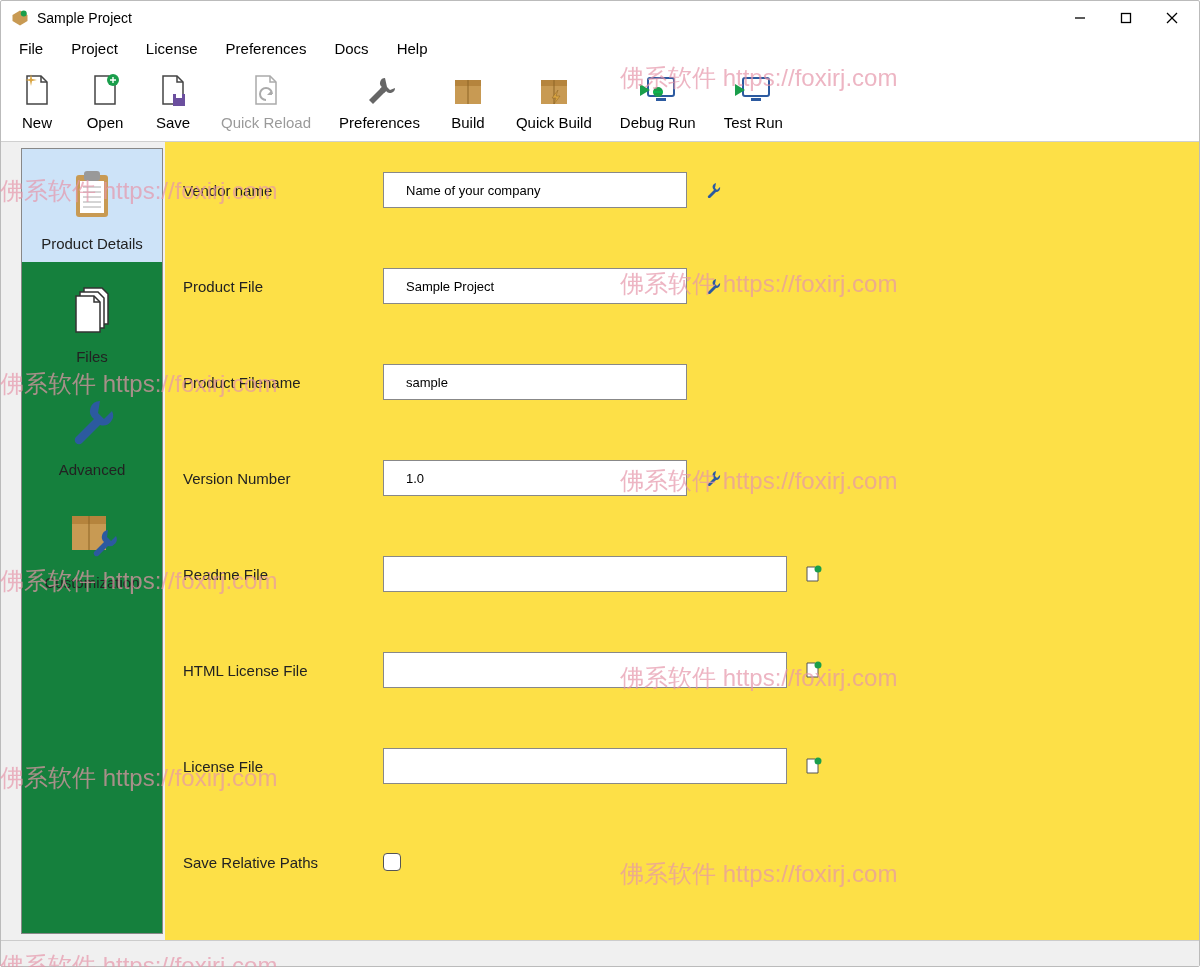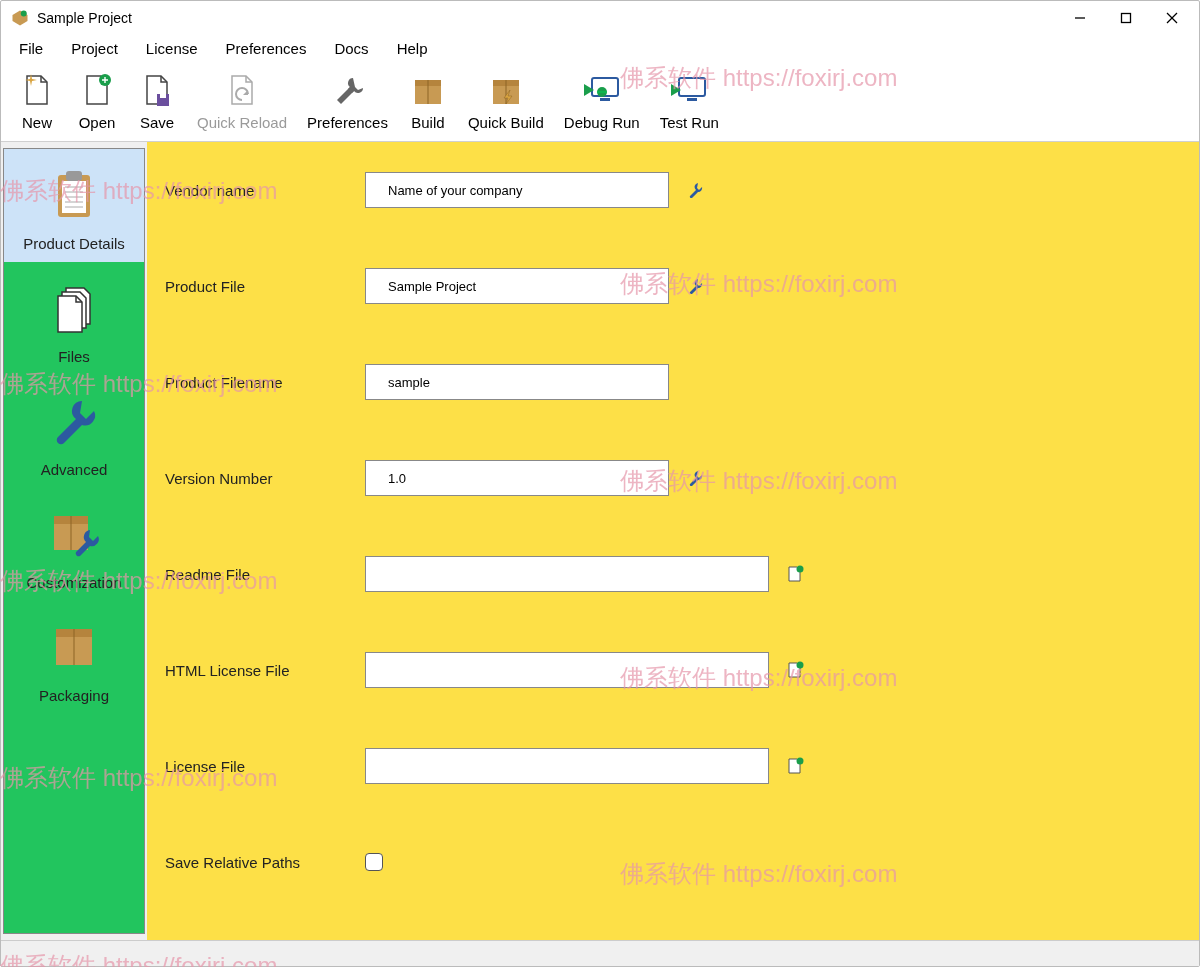--- a/index.html
+++ b/index.html
@@ -12,30 +12,30 @@
 .titlebar .app-icon { width: 18px; height: 18px; margin-right: 8px; }
 .titlebar .title { font-size: 14px; color: #000; flex: 1; }
 .titlebar .win-controls { display: flex; }
 .titlebar .win-btn { width: 46px; height: 30px; display: flex; align-items: center; justify-content: center; }
 
 
 .menubar { display: flex; padding: 2px 6px 4px; gap: 4px; font-size: 15px; }
 .menubar .menu-item { padding: 3px 12px; cursor: default; }
 
 
-.toolbar { display: flex; padding: 4px 6px 8px; gap: 0; border-bottom: 1px solid #d0d0d0; }
+.toolbar { display: flex; padding: 4px 6px 8px; gap: 8px; border-bottom: 1px solid #d0d0d0; }
 .toolbar .tool-btn { display: flex; flex-direction: column; align-items: center; justify-content: flex-end; padding: 2px 10px; gap: 4px; font-size: 15px; }
 .toolbar .tool-btn.disabled { color: #9a9a9a; }
 .toolbar .tool-icon { width: 40px; height: 40px; display: flex; align-items: center; justify-content: center; }
 
 
 .content { flex: 1; display: flex; background: #f0f0f0; min-height: 0; }
 
 
-.sidebar { width: 142px; border: 1px solid #888; margin: 6px 2px 6px 2px; background: #22c55e; display: flex; flex-direction: column; }
+.sidebar { width: 142px; border: 1px solid #888; margin: 6px 2px 6px 20px; background: #15803d; display: flex; flex-direction: column; }
 .sidebar .side-item { display: flex; flex-direction: column; align-items: center; padding: 18px 4px 10px; gap: 8px; cursor: default; }
 .sidebar .side-item.active { background: #cde3f8; }
 .sidebar .side-item .side-label { font-size: 15px; color: #222; }
 
 
 .form-area { flex: 1; padding: 28px 18px; background: #fde047; }
 .form-row { display: flex; align-items: center; min-height: 40px; margin-bottom: 56px; }
 .form-label { width: 200px; font-size: 15px; color: #222; }
 .form-input { width: 304px; height: 36px; padding: 3px 22px; font-size: 13px; border: 1px solid #888; background: #fff; }
 .form-input.wide { width: 404px; }
@@ -224,28 +224,20 @@
       </div>
       <div class="side-item">
         <span><svg width="56" height="56" viewBox="0 0 56 56">
               <rect x="8" y="16" width="34" height="28" fill="#c89a53"></rect>
               <rect x="8" y="10" width="34" height="8" fill="#b5843d"></rect>
               <line x1="25" y1="10" x2="25" y2="44" stroke="#8d6526"></line>
               <path d="M44 24 a7 7 0 0 0 -4 12 L30 46 a3 3 0 0 0 4 4 L44 40 a7 7 0 0 0 8 -10 l-5 5 l-4 -4 z" fill="#2c5aa0"></path>
             </svg></span>
         <span class="side-label">Customization</span>
       </div>
-      <div class="side-item">
-        <span><svg width="56" height="56" viewBox="0 0 56 56">
-              <rect x="10" y="16" width="36" height="30" fill="#c89a53"></rect>
-              <rect x="10" y="10" width="36" height="8" fill="#b5843d"></rect>
-              <line x1="28" y1="10" x2="28" y2="46" stroke="#8d6526"></line>
-            </svg></span>
-        <span class="side-label">Packaging</span>
-      </div>
     </div>
 
     <div class="form-area">
 
       <div class="form-row">
         <div class="form-label">Vendor name</div>
         <input class="form-input" value="Name of your company" style="">
         <span class="form-action">
             <svg width="16" height="16" viewBox="0 0 16 16">
               <path d="M11 1 a4 4 0 0 0 -2 7 L3 14 a1.5 1.5 0 0 0 2 2 L11 10 a4 4 0 0 0 4 -5 l-3 3 l-2 -2 z" fill="#2c5aa0"></path>

